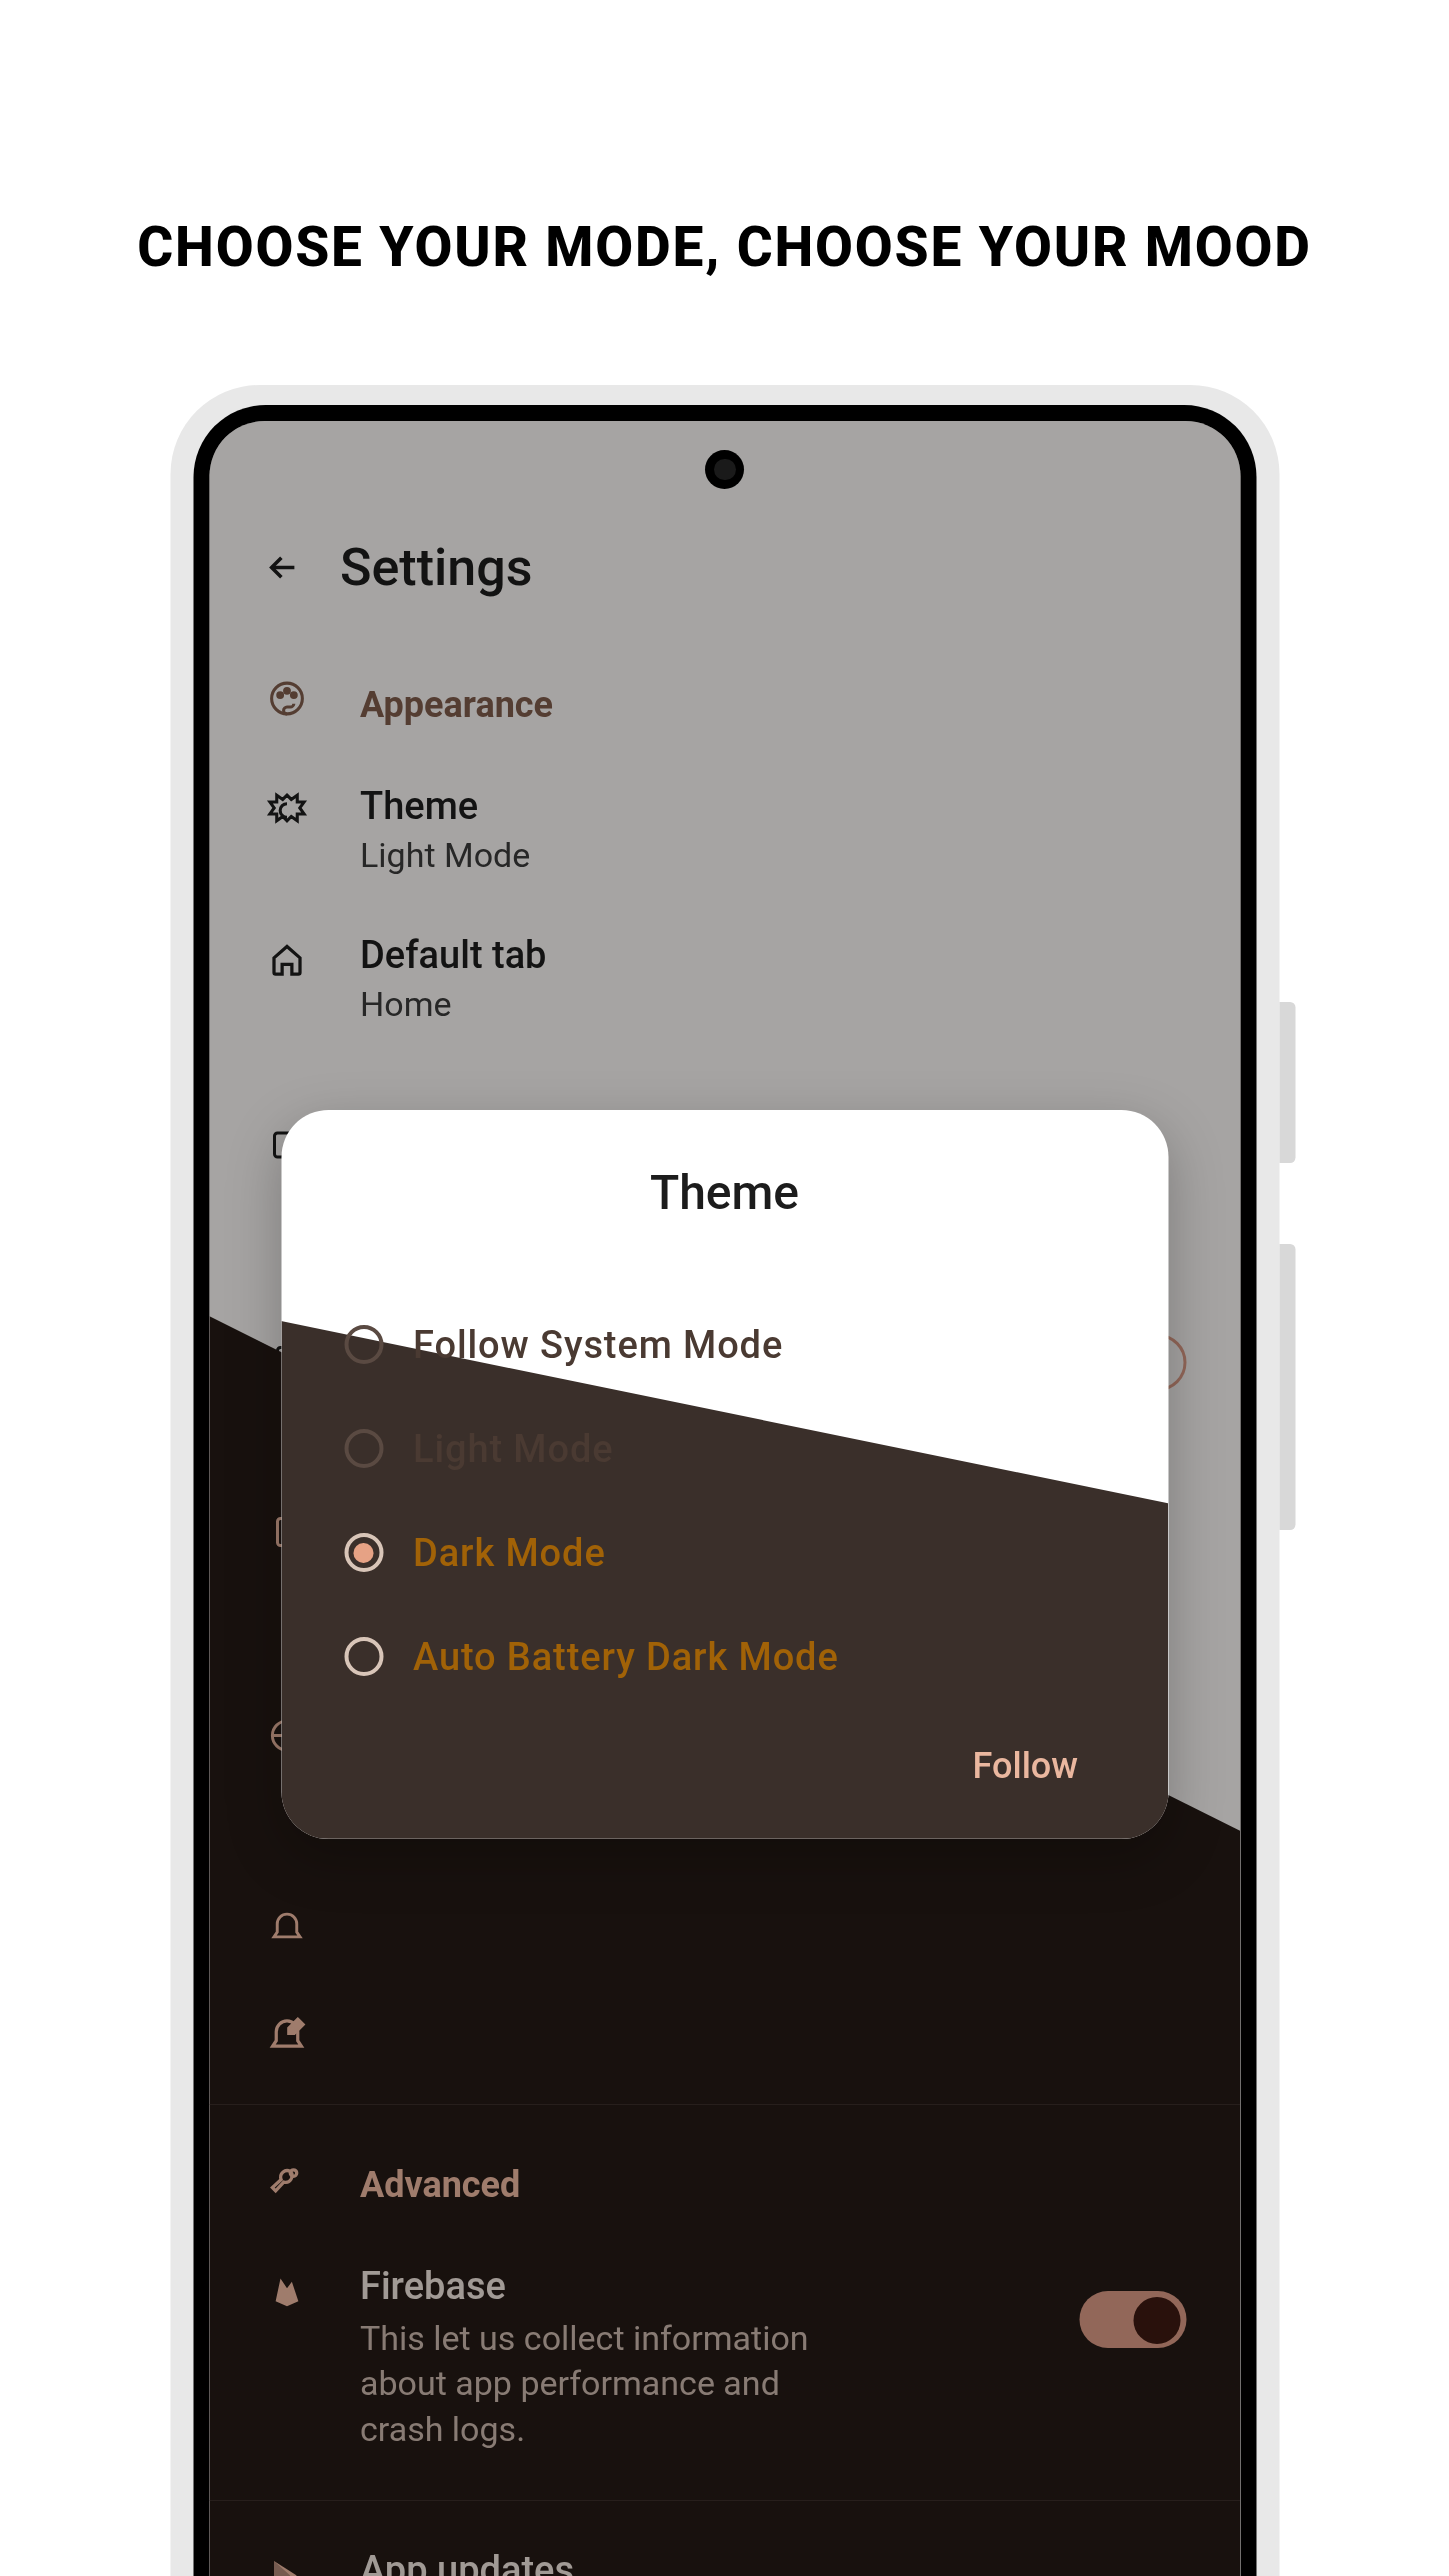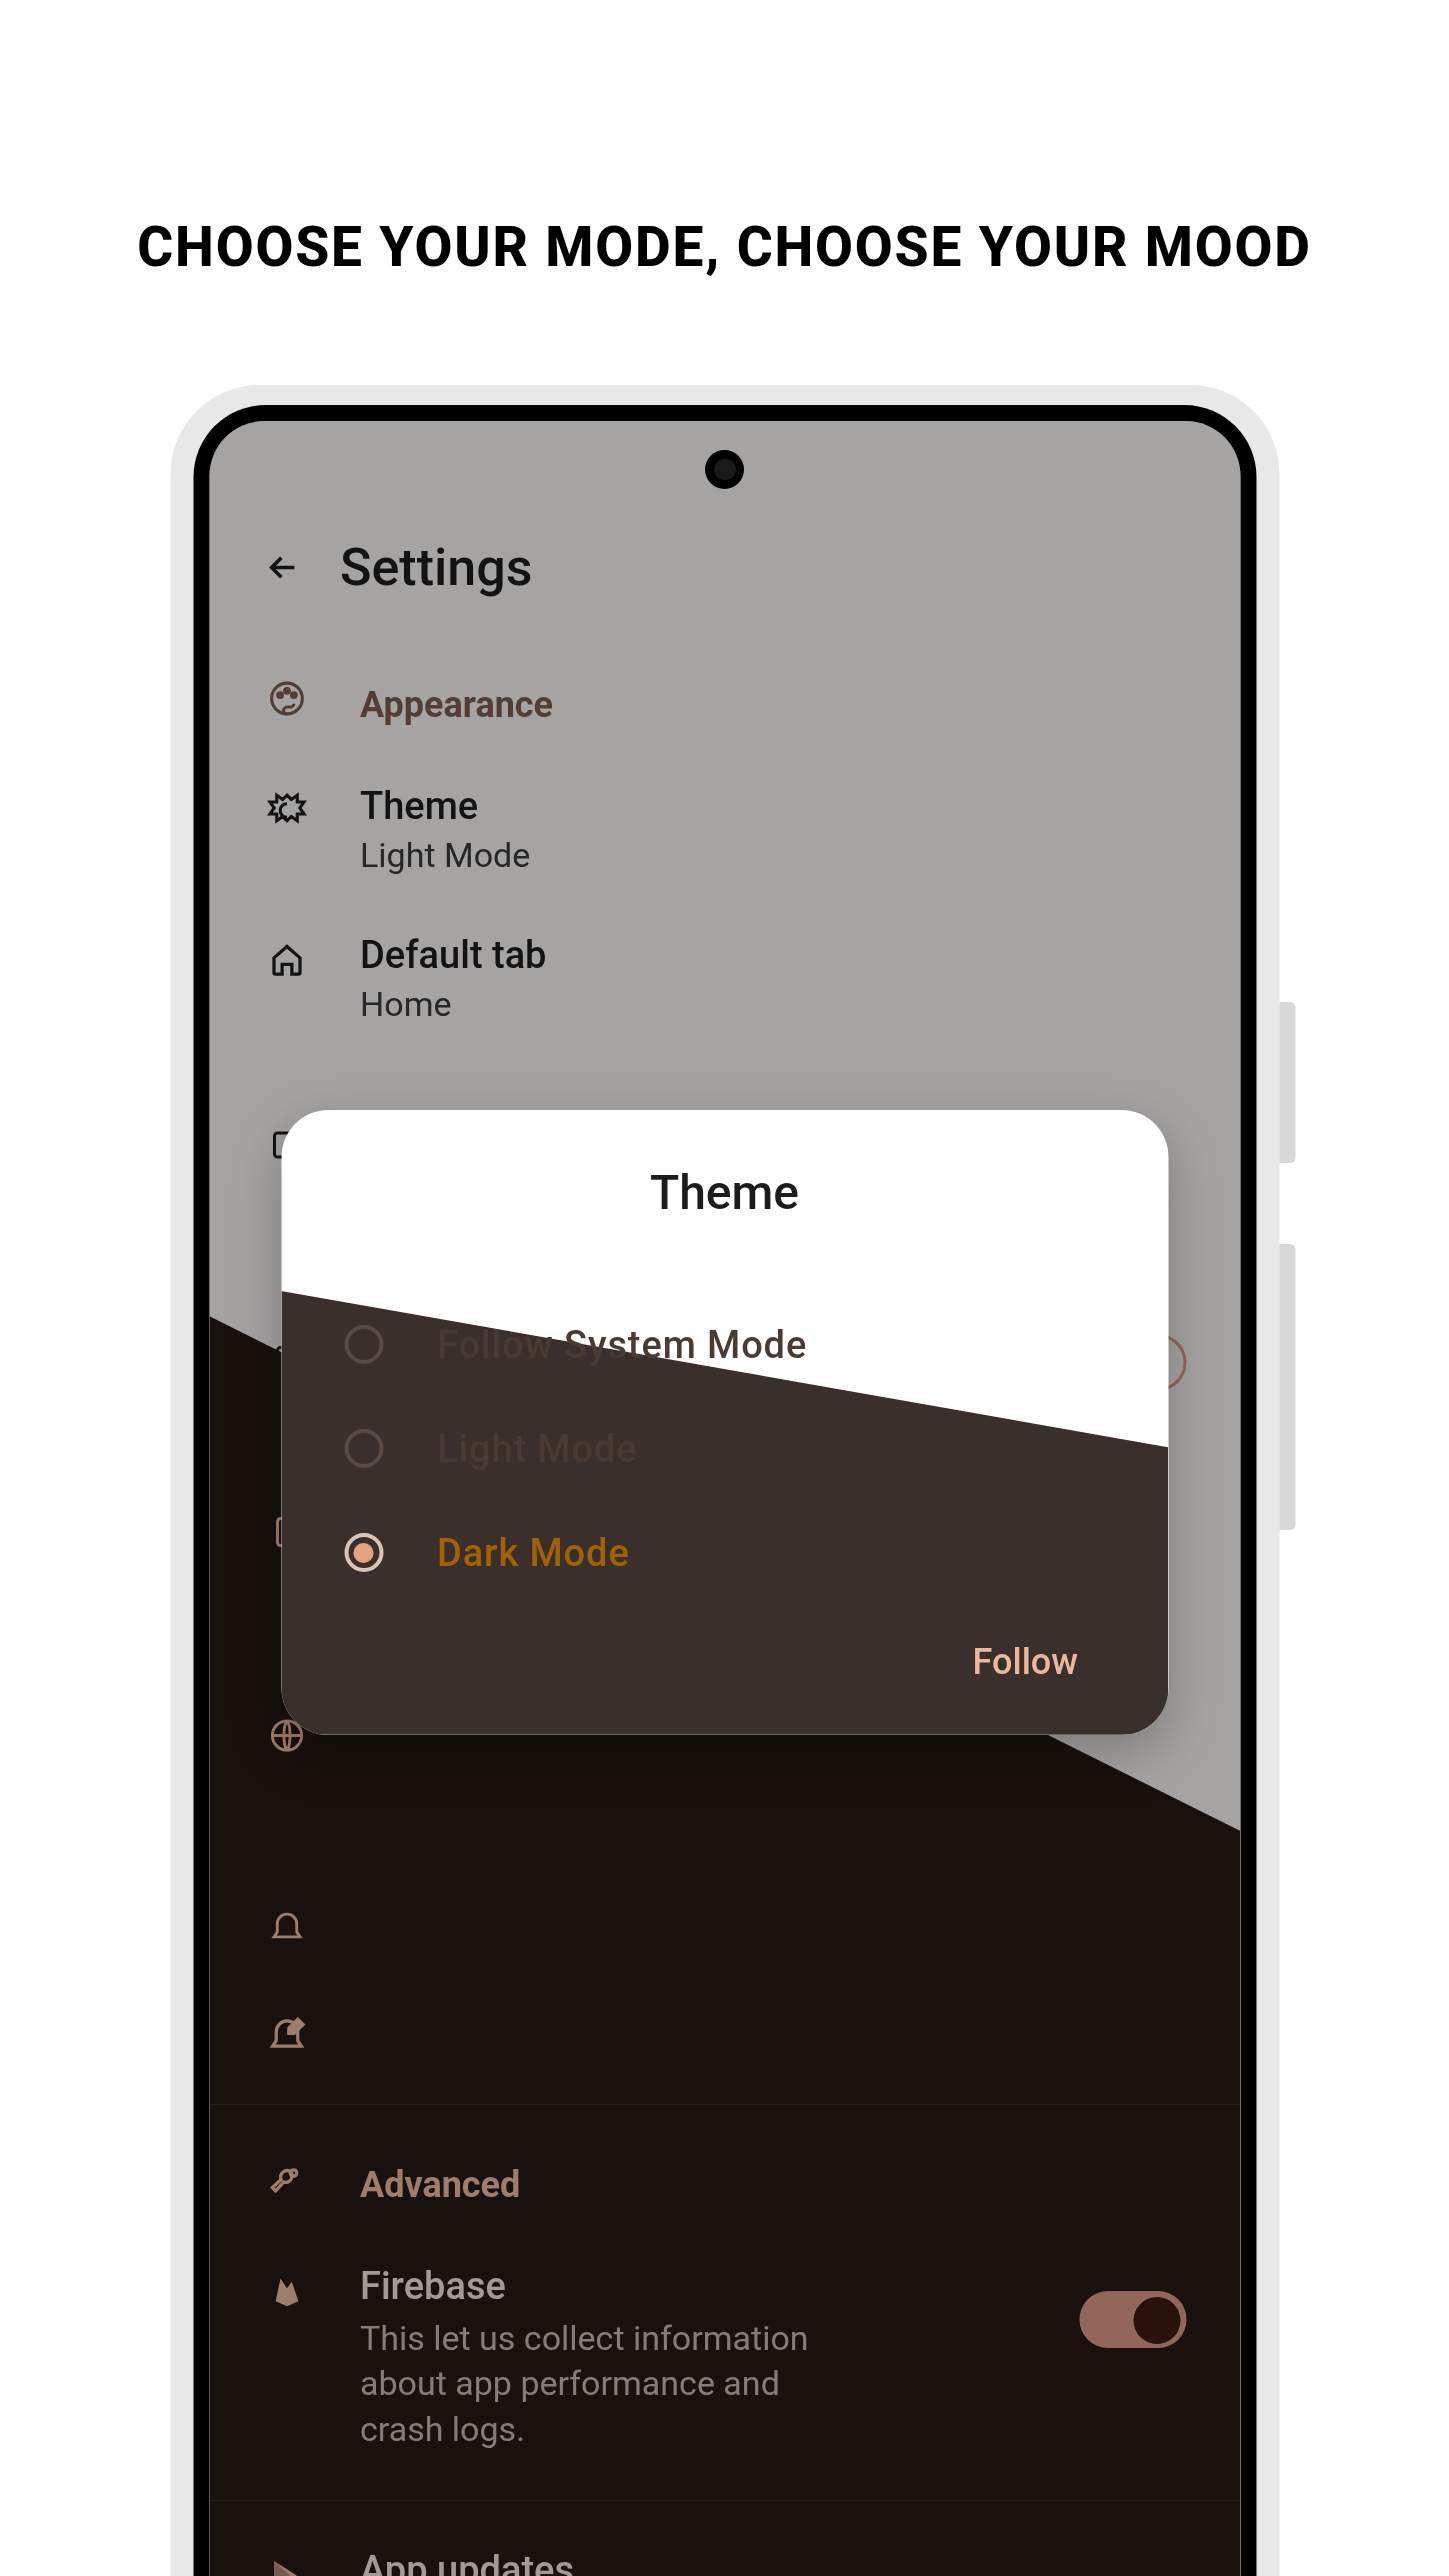--- a/index.html
+++ b/index.html
@@ -213,21 +213,21 @@
   .dialog-title {
     text-align: center;
     font-size: 48px;
     font-weight: 500;
     color: #1c1c1c;
     margin-bottom: 72px;
   }
   .radio-row {
     display: flex;
     align-items: center;
-    gap: 54px;
+    gap: 30px;
     padding: 30px 0;
   }
   .radio-circle {
     width: 39px;
     height: 39px;
     border: 4.5px solid #5a4a42;
     border-radius: 50%;
     flex-shrink: 0;
     display:flex;align-items:center;justify-content:center;
   }
@@ -424,20 +424,24 @@
             <div class="radio-label">Follow System Mode</div>
           </div>
           <div class="radio-row">
             <div class="radio-circle"></div>
             <div class="radio-label">Light Mode</div>
           </div>
           <div class="radio-row dark">
             <div class="radio-circle selected"></div>
             <div class="radio-label">Dark Mode</div>
           </div>
+          <div class="radio-row dark">
+            <div class="radio-circle" style="border-color:#d8c5b8;"></div>
+            <div class="radio-label">Auto Battery Dark Mode</div>
+          </div>
 
           <div class="dialog-cancel">Follow</div>
         </div>
       </div>
 
     </div>
   </div>
 </div>
 
 

